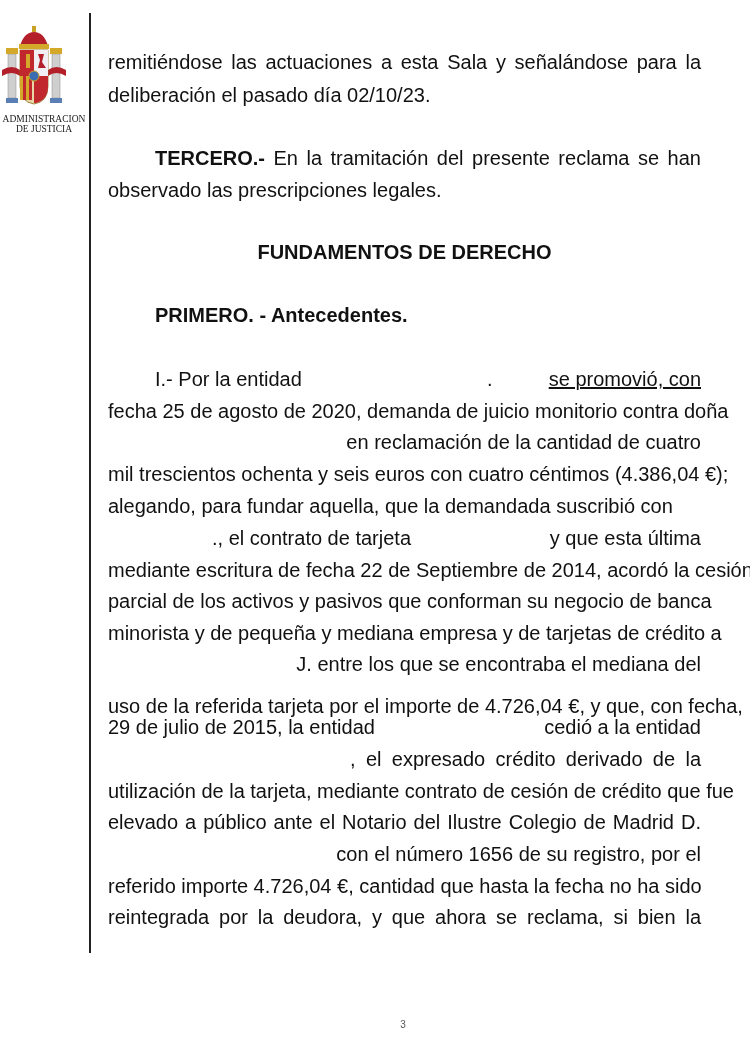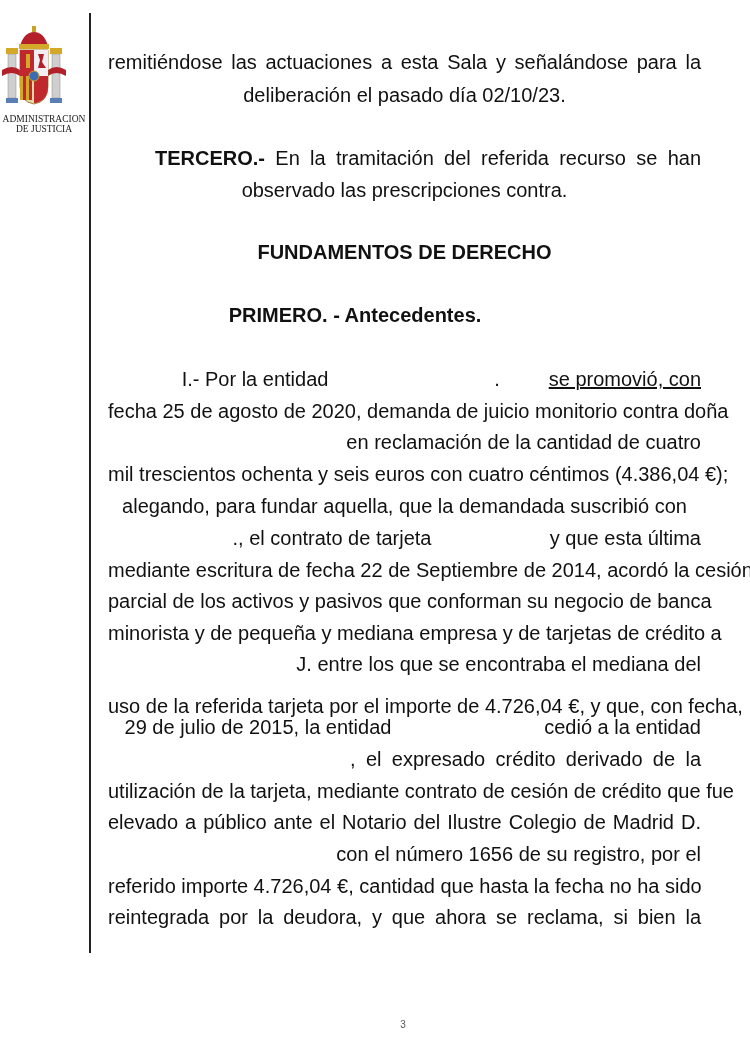--- a/index.html
+++ b/index.html
@@ -8,21 +8,21 @@
     .logo { position: absolute; left: 0; top: 0; width: 88px; height: 115px; margin-top: 24px; }
     .logo svg { position: absolute; left: 2px; top: 0; }
     .logo-text { position: absolute; left: 0; width: 88px; text-align: center;
                  font-family: "Liberation Serif", serif; font-size: 9.5px; line-height: 10px; color: #222; }
     .logo-text.l1 { top: 90px; }
     .logo-text.l2 { top: 100px; }
     .vline { position: absolute; left: 89px; top: 13px; width: 1.5px; height: 940px; background: #222; }
     .line { position: absolute; left: 108px; width: 593px; font-size: 20px; line-height: 20px;
             white-space: nowrap; }
     .just { text-align: justify; text-align-last: justify; }
-    .left { text-align: center; }
+    .left { text-align: left; }
     .right { text-align: right; }
     .center { text-align: center; }
     .bold { font-weight: bold; }
     .indent { padding-left: 47px; width: 546px; }
     .pnum { position: absolute; left: 0; width: 806px; top: 1019px; text-align: center;
             font-size: 10px; color: #555; }
   </style>
 </head>
 <body>
 
@@ -60,23 +60,23 @@
 </div>
 
 <div class="vline"></div>
 
 <div>
   <div class="line just" style="top:52px;">remitiéndose las actuaciones a esta Sala y señalándose para la</div>
   <div class="line left" style="top:85px;">deliberación  el pasado día  02/10/23.</div>
 
   <div class="line just indent" style="top:148px;">
     <span class="bold">TERCERO.-</span>
-    <span>En la tramitación del referida recurso se han</span>
+    <span>En la tramitación del presente reclama se han</span>
   </div>
-  <div class="line left" style="top:180px;">observado las prescripciones contra.</div>
+  <div class="line left" style="top:180px;">observado las prescripciones legales.</div>
 
   <div class="line center bold" style="top:242px; left:108px;">FUNDAMENTOS DE DERECHO</div>
 
   <div class="line left bold" style="top:305px; left:155px; width:400px;">PRIMERO. - Antecedentes.</div>
 
   <div class="line left" style="top:369px; left:155px; width:200px;">I.- Por la entidad</div>
   <div class="line left" style="top:369px; left:487px; width:20px;">.</div>
   <div class="line right" style="top:369px; left:500px; width:201px;text-decoration:underline;">se promovió, con</div>
   <div class="line just" style="top:401px;">fecha 25 de agosto de 2020, demanda de juicio monitorio contra doña</div>
   <div class="line right" style="top:432px;">en reclamación de la cantidad de cuatro</div>

